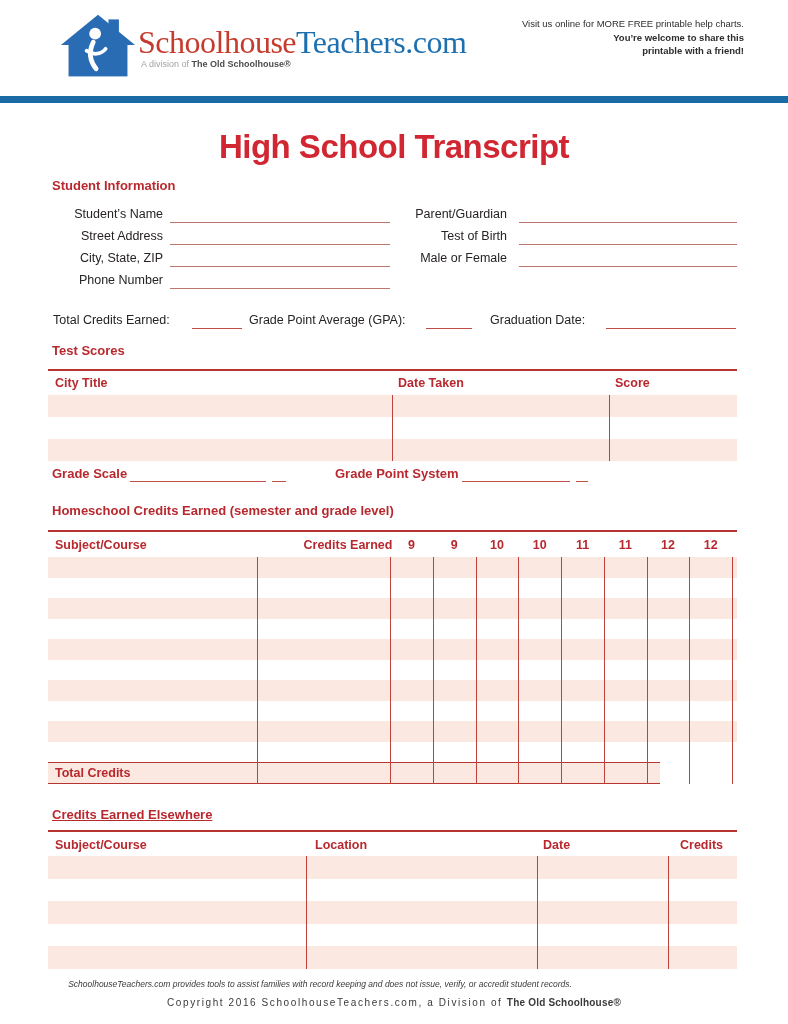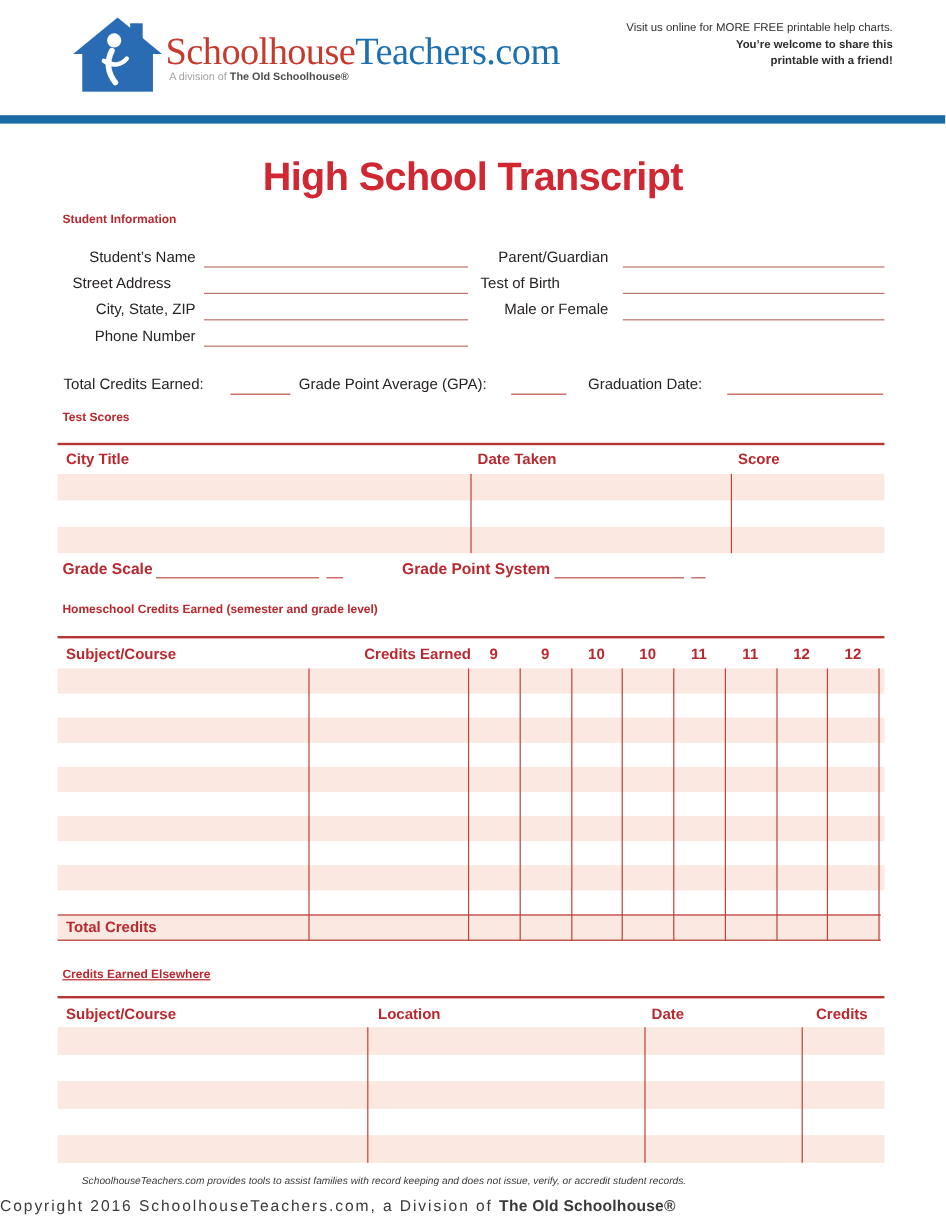--- a/index.html
+++ b/index.html
@@ -12,33 +12,33 @@
   .brand{position:absolute;left:138px;top:24px;font-family:"Liberation Serif",serif;font-size:32px;letter-spacing:-0.5px;white-space:nowrap;}
   .brand .red{color:#c63b2d;}
   .brand .blue{color:#1d70b0;}
   .division{position:absolute;left:141px;top:59px;font-size:9px;color:#a3a3a3;white-space:nowrap;}
   .division b{color:#4d4d4d;}
   .promo{position:absolute;right:44px;top:17px;text-align:right;font-size:9.5px;line-height:13.5px;color:#2d2d2d;}
   .promo .b{font-weight:bold;}
   .bluebar{position:absolute;left:0;top:96px;width:788px;height:7px;background:#1a6aa6;}
   
   .title{position:absolute;left:0;top:128px;width:788px;text-align:center;font-size:33px;font-weight:bold;letter-spacing:-0.5px;color:#d02732;}
-  .sec-head{position:absolute;font-size:10px;font-weight:bold;color:#b8292f;white-space:nowrap;}
+  .sec-head{position:absolute;font-size:13px;font-weight:bold;color:#b8292f;white-space:nowrap;}
   #h-student{left:52px;top:178px;}
   #h-tests{left:52px;top:343px;}
   #h-home{left:52px;top:503px;}
   #h-else{left:52px;top:807px;text-decoration:underline;}
   
   .flabel{position:absolute;font-size:12.5px;color:#272324;text-align:right;white-space:nowrap;}
   .fline{position:absolute;height:0;border-bottom:1.4px solid #bd766d;}
   .lcol{left:40px;width:123px;}
   .rcol{left:360px;width:147px;}
   .lline{left:170px;width:220px;}
   .rline{left:519px;width:218px;}
-  .fr0{top:207px;} .fr1{top:229px;text-align:center;} .fr2{top:251px;} .fr3{top:273px;}
+  .fr0{top:207px;} .fr1{top:229px;} .fr2{top:251px;} .fr3{top:273px;}
   .fl0{top:222px;} .fl1{top:244px;} .fl2{top:266px;} .fl3{top:288px;}
   .sum-label{position:absolute;top:313px;font-size:12.5px;color:#272324;white-space:nowrap;}
   .sum-line{position:absolute;top:328px;height:0;border-bottom:1.4px solid #bd4e45;}
   
   .tbl{position:absolute;left:48px;width:689px;border-top:2px solid #b63530;}
   .thead-label{position:absolute;font-size:12.5px;font-weight:bold;color:#b8292f;white-space:nowrap;}
   .trow{width:689px;}
   .pink{background:#fbe8e0;}
   .vline{position:absolute;width:1px;background:#bc423c;}
   
@@ -46,29 +46,29 @@
   #tbl-tests .rows{position:absolute;left:0;top:24px;}
   #tbl-tests .trow{height:22px;}
   
   .gs-label{position:absolute;top:466px;font-size:13px;font-weight:bold;color:#b8292f;white-space:nowrap;}
   .gs-line{position:absolute;top:481px;height:0;border-bottom:1.4px solid #c04f46;}
   
   #tbl-home{top:530px;height:252px;}
   #tbl-home .rows{position:absolute;left:0;top:25px;}
   #tbl-home .trow{height:20.5px;}
   .grade-h{position:absolute;top:6px;width:43px;text-align:center;font-size:12.5px;font-weight:bold;color:#b8292f;}
-  .total-row{position:absolute;left:0;top:230px;width:686px;height:20px;background:#fbe8e0;border-top:1px solid #b63530;border-bottom:1px solid #b63530;}
+  .total-row{position:absolute;left:0;top:230px;width:612px;height:20px;background:#fbe8e0;border-top:1px solid #b63530;border-bottom:1px solid #b63530;}
   .total-row span{position:absolute;left:7px;top:3px;font-size:12.5px;font-weight:bold;color:#b8292f;}
   
   #tbl-else{top:830px;height:137px;}
   #tbl-else .rows{position:absolute;left:0;top:24px;}
   #tbl-else .trow{height:22.5px;}
   
   .foot1{position:absolute;left:0;top:979px;width:640px;text-align:center;font-size:8.5px;font-style:italic;color:#3a3a3a;}
-  .foot2{position:absolute;left:0;top:997px;width:788px;font-size:13px;letter-spacing:1.6px;color:#3a3a3a;}
+  .foot2{position:absolute;left:0;top:997px;width:788px;text-align:center;font-size:10px;letter-spacing:1.6px;color:#3a3a3a;}
   .foot2 b{letter-spacing:0.2px;}
 </style>
 </head>
 <body>
 
 <div class="page">
 
   <svg class="logo-house" viewBox="0 0 80 66">
     <rect x="51" y="5" width="11" height="16" fill="#2a6cb3"></rect>
     <polygon points="40,0 79,32 1,32" fill="#2a6cb3"></polygon>

